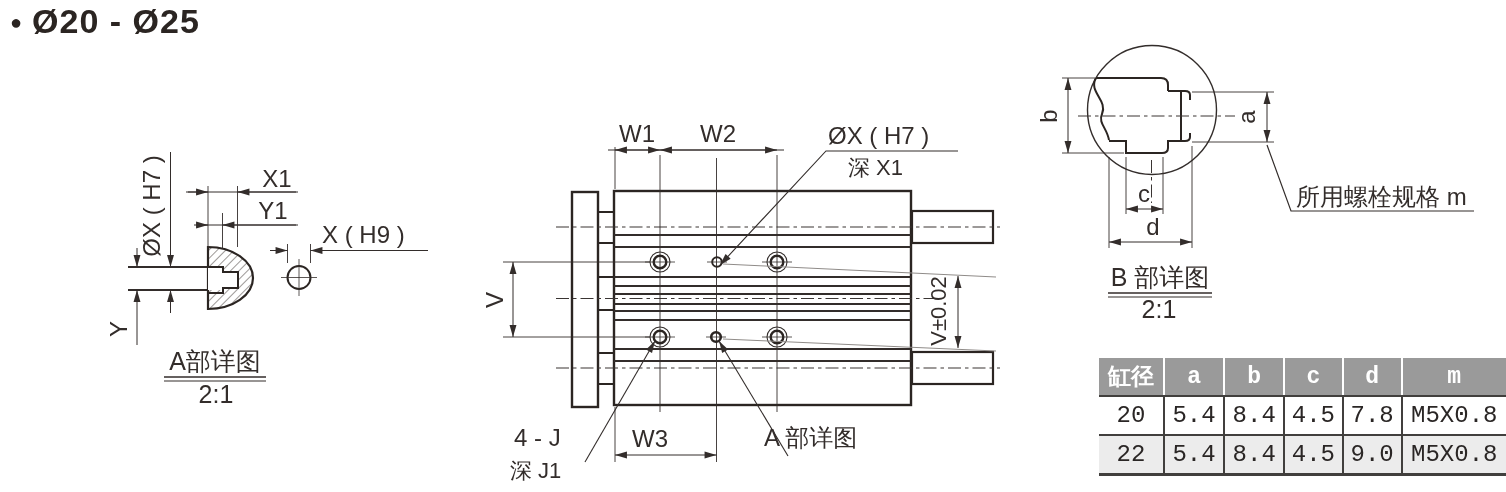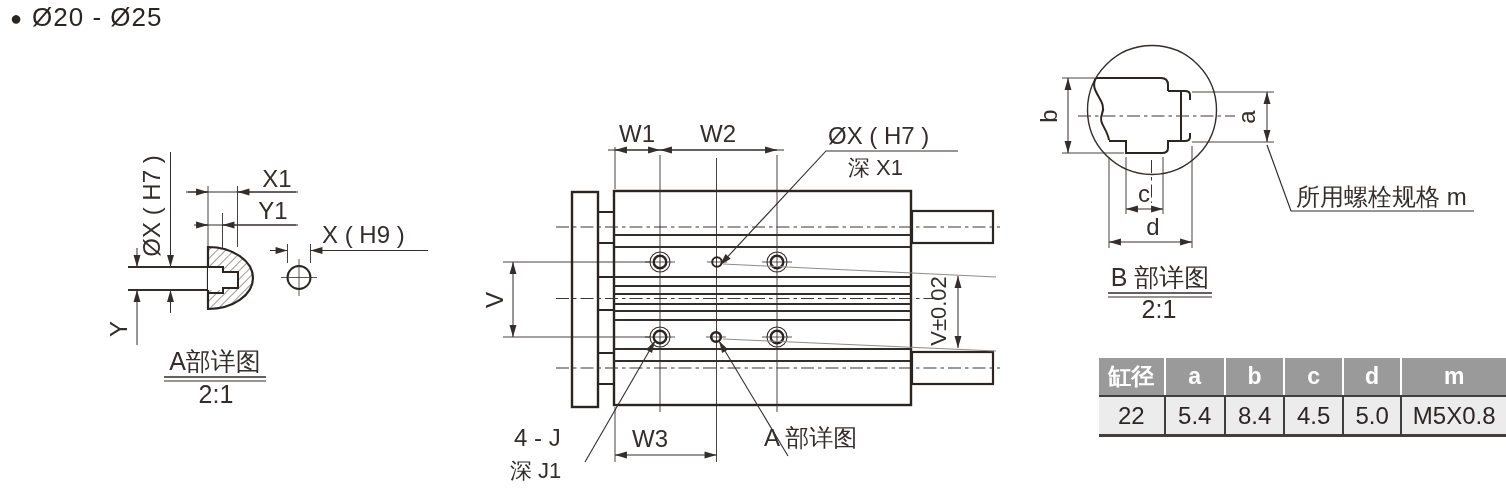--- a/index.html
+++ b/index.html
@@ -1,24 +1,24 @@
 <!DOCTYPE html>
 <html><head>
 <meta charset="utf-8">
 <style>
   html,body{margin:0;padding:0;background:#fff;}
   .stage{position:relative;width:1506px;height:492px;background:#ffffff;overflow:hidden;
          font-family:"Liberation Sans",sans-serif;color:#332d2b;}
   .heading{position:absolute;left:10px;top:2px;display:flex;align-items:center;gap:10px;}
   .heading .dot{font-size:20px;line-height:1;color:#2b2522;}
-  .heading .txt{font-size:26px;font-weight:normal;letter-spacing:1px;color:#2b2522;}
+  .heading .txt{font-size:34px;font-weight:bold;letter-spacing:1px;color:#2b2522;}
   svg{position:absolute;left:0;top:0;}
   svg text{font-family:"Liberation Sans",sans-serif;fill:#332d2b;}
   .spec-table{position:absolute;left:1099px;top:358px;border-collapse:separate;border-spacing:0;
-              table-layout:fixed;}
+              table-layout:fixed;font-family:Liberation Mono, monospace;}
   .spec-table th{background:#9a9a9a;color:#ffffff;font-weight:bold;font-size:23px;
                  height:37px;text-align:center;border-left:2px solid #ffffff;padding:0;}
   .spec-table th:first-child{border-left:none;}
   .spec-table td{font-size:24px;color:#2a2625;height:37px;text-align:center;padding:0;
                  border-left:2px solid #413f3d;border-top:2px solid #413f3d;background:#ffffff;}
   .spec-table td:first-child{border-left:none;}
   .spec-table tr.alt td{background:#ececec;}
   .spec-table tr.last td{border-bottom:3px solid #413f3d;}
   .c0{width:67px;} .c1{width:62px;} .c2{width:61px;} .c3{width:60px;} .c4{width:60px;} .c5{width:107px;}
 </style>
@@ -257,24 +257,32 @@
       <tr>
         <th>缸径</th>
         <th>a</th>
         <th>b</th>
         <th>c</th>
         <th>d</th>
         <th>m</th>
       </tr>
     </thead>
     <tbody>
+      <tr>
+        <td>20</td>
+        <td>5.4</td>
+        <td>8.4</td>
+        <td>4.5</td>
+        <td>7.8</td>
+        <td>M5X0.8</td>
+      </tr>
       <tr class="alt last">
         <td>22</td>
         <td>5.4</td>
         <td>8.4</td>
         <td>4.5</td>
-        <td>5.0</td>
+        <td>9.0</td>
         <td>M5X0.8</td>
       </tr>
     </tbody>
   </table>
 
 </div>
 
 </body></html>

